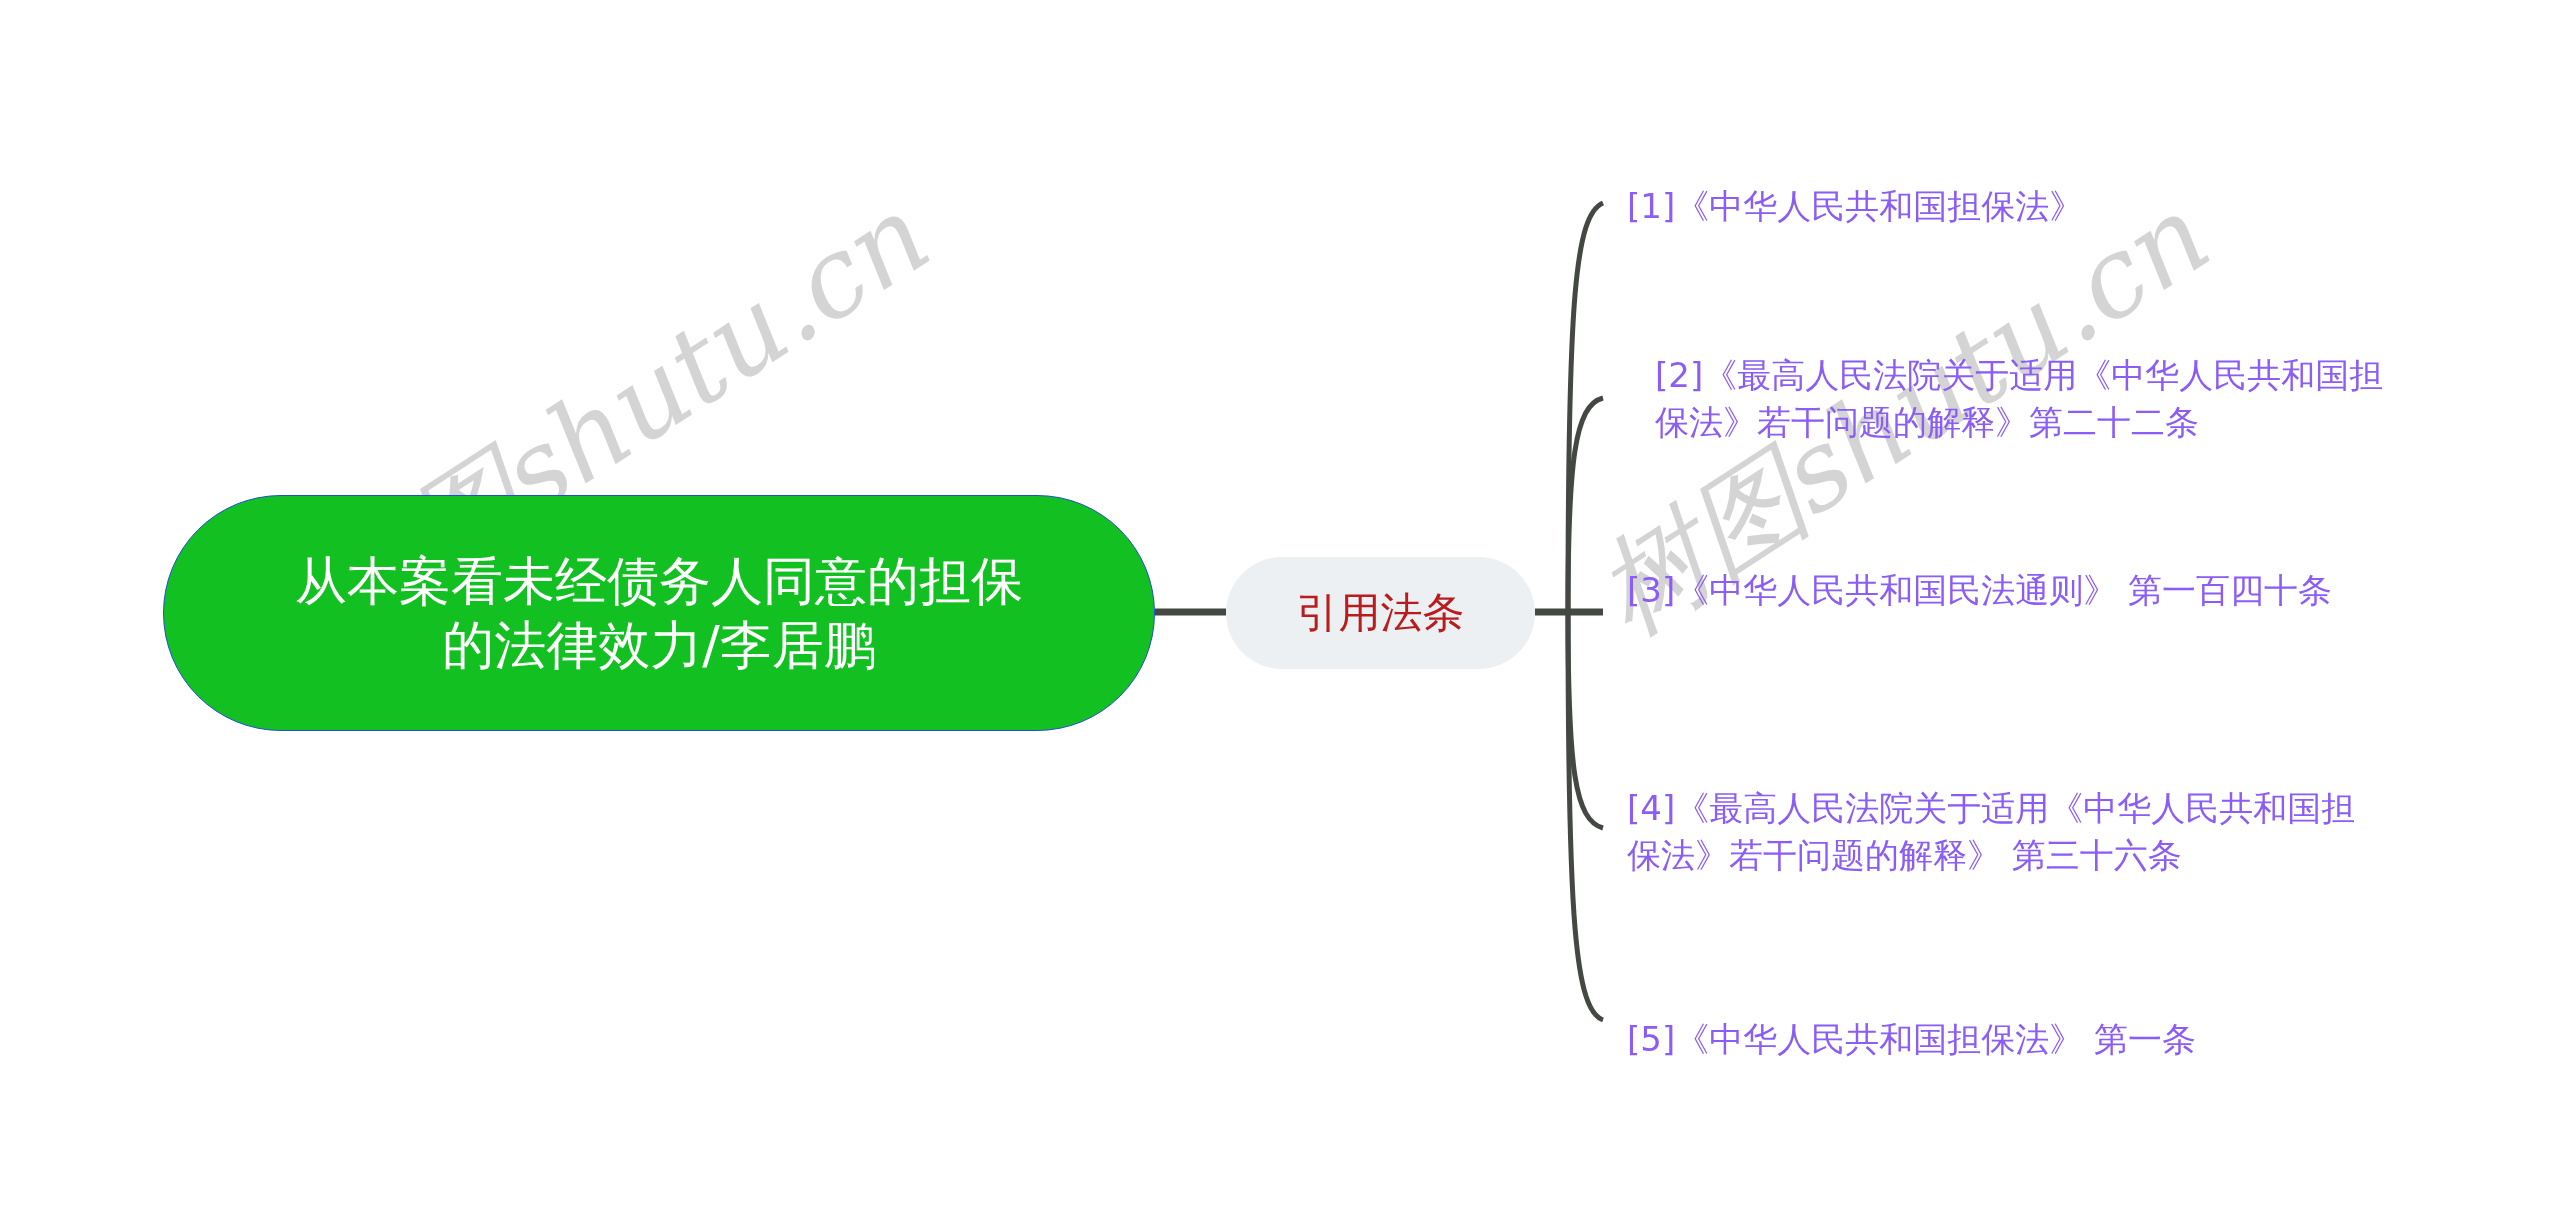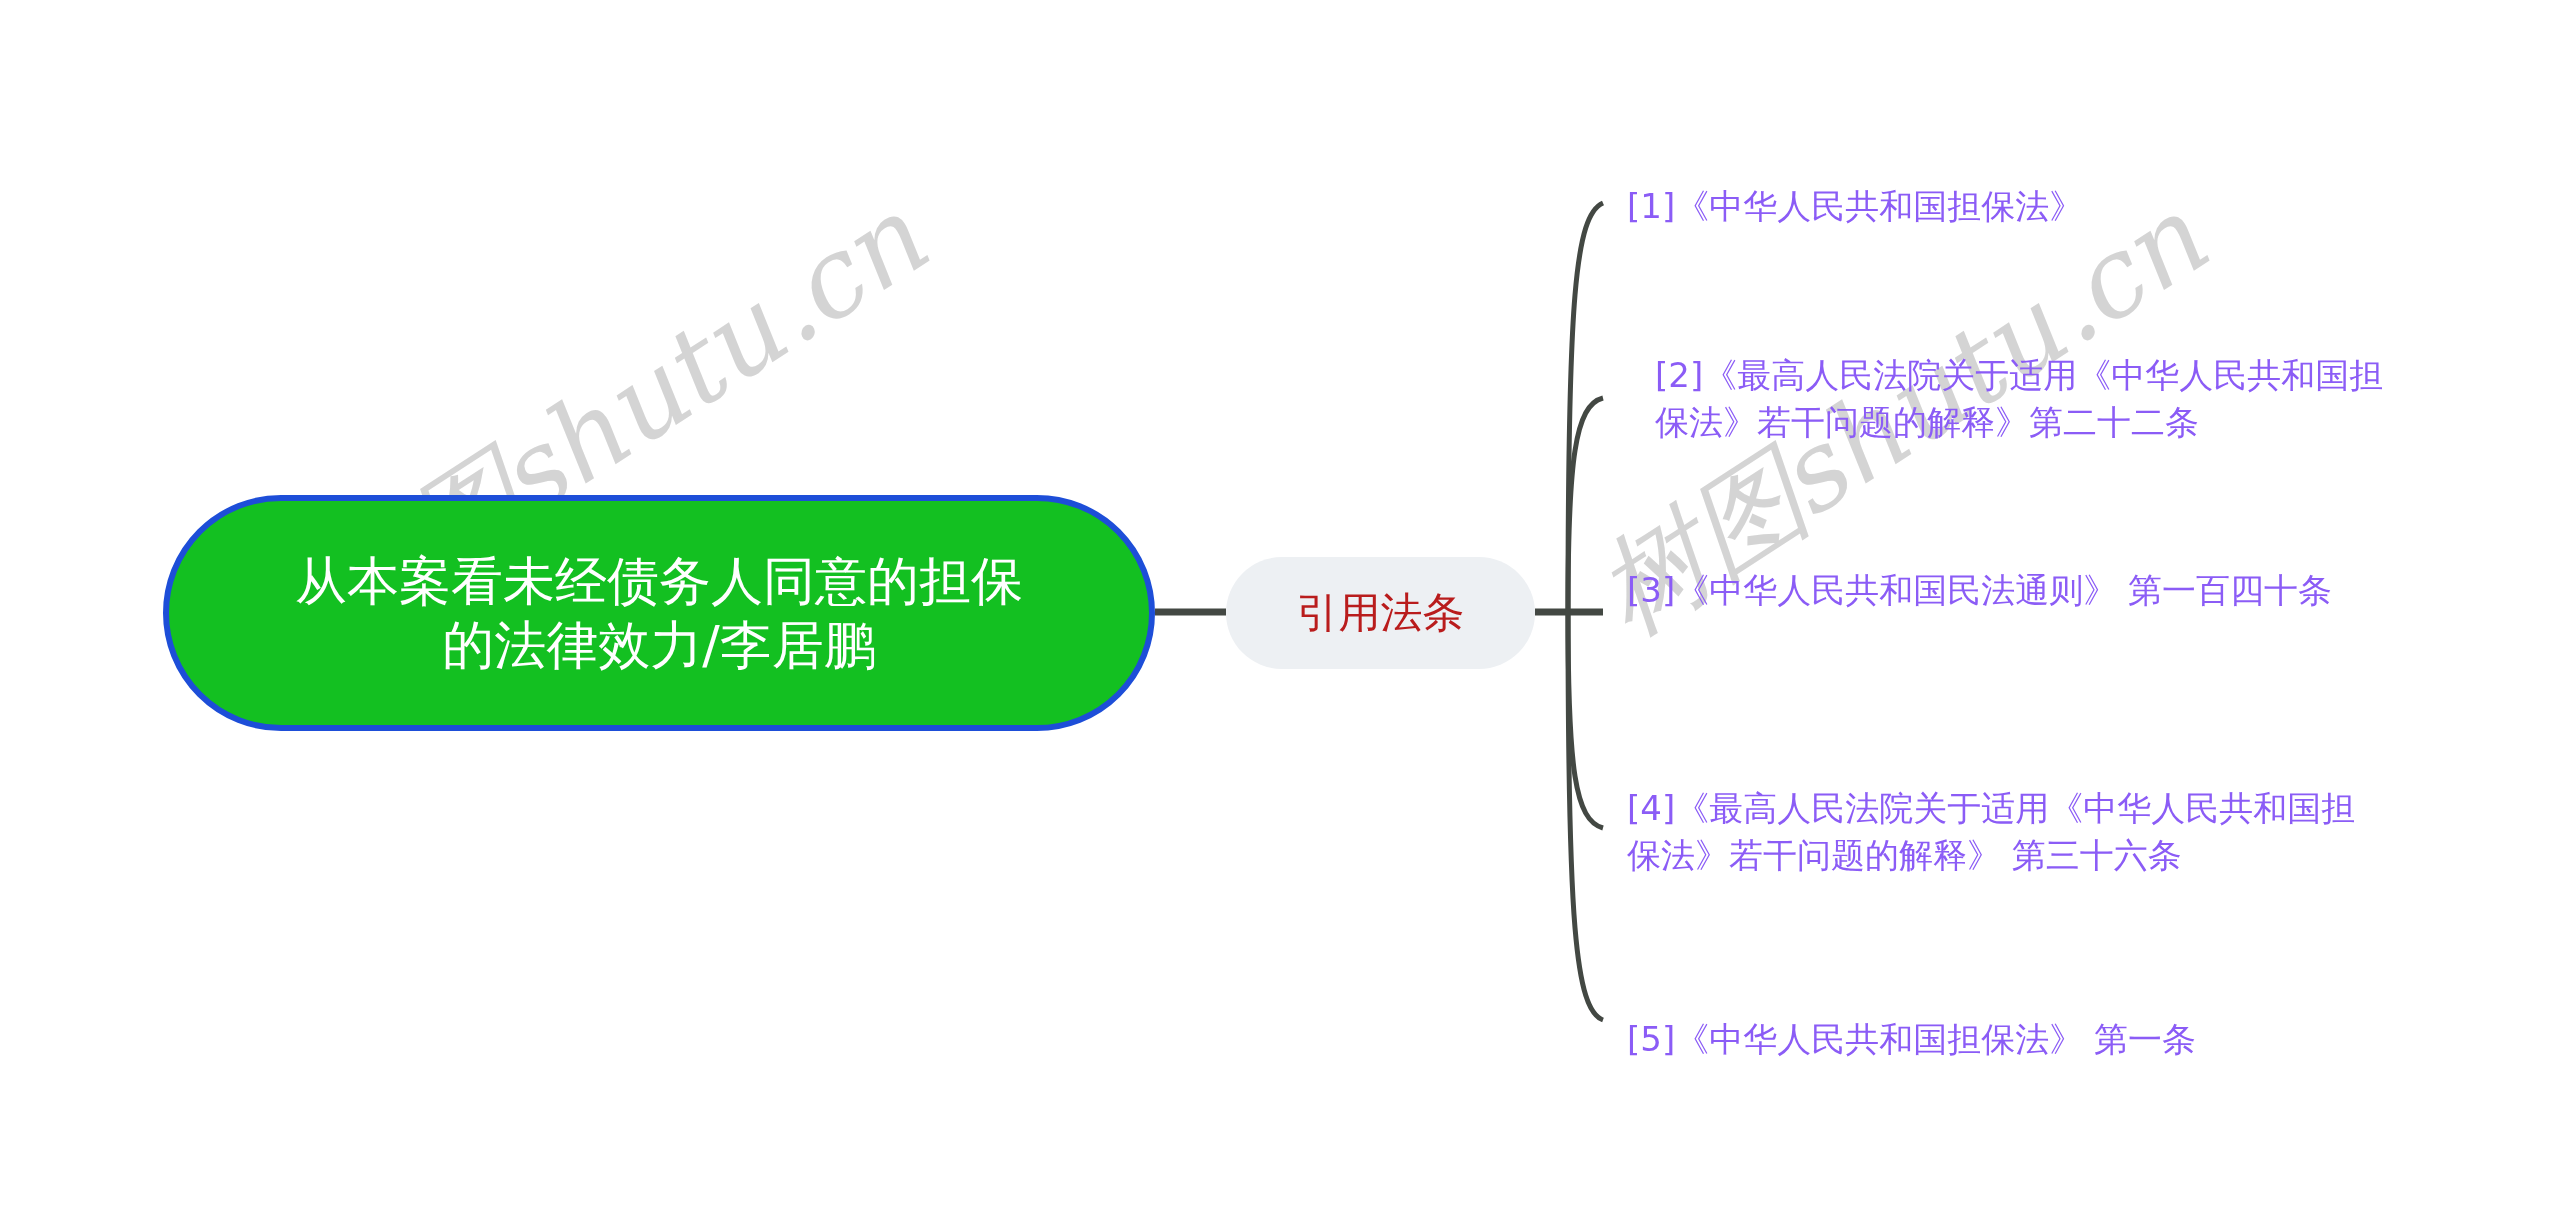--- a/index.html
+++ b/index.html
@@ -26,21 +26,21 @@
     }
     .root-node {
       position: absolute;
       left: 163px;
       top: 495px;
       width: 992px;
       height: 236px;
       border-radius: 118px;
       background: #13c021;
       box-sizing: border-box;
-      border: 6px solid #1d4ed8;
+      border: 1px solid #1d4ed8;
       display: flex;
       align-items: center;
       justify-content: center;
       text-align: center;
     }
     .root-label {
       color: #ffffff;
       font-size: 52px;
       line-height: 64px;
       width: 760px;

